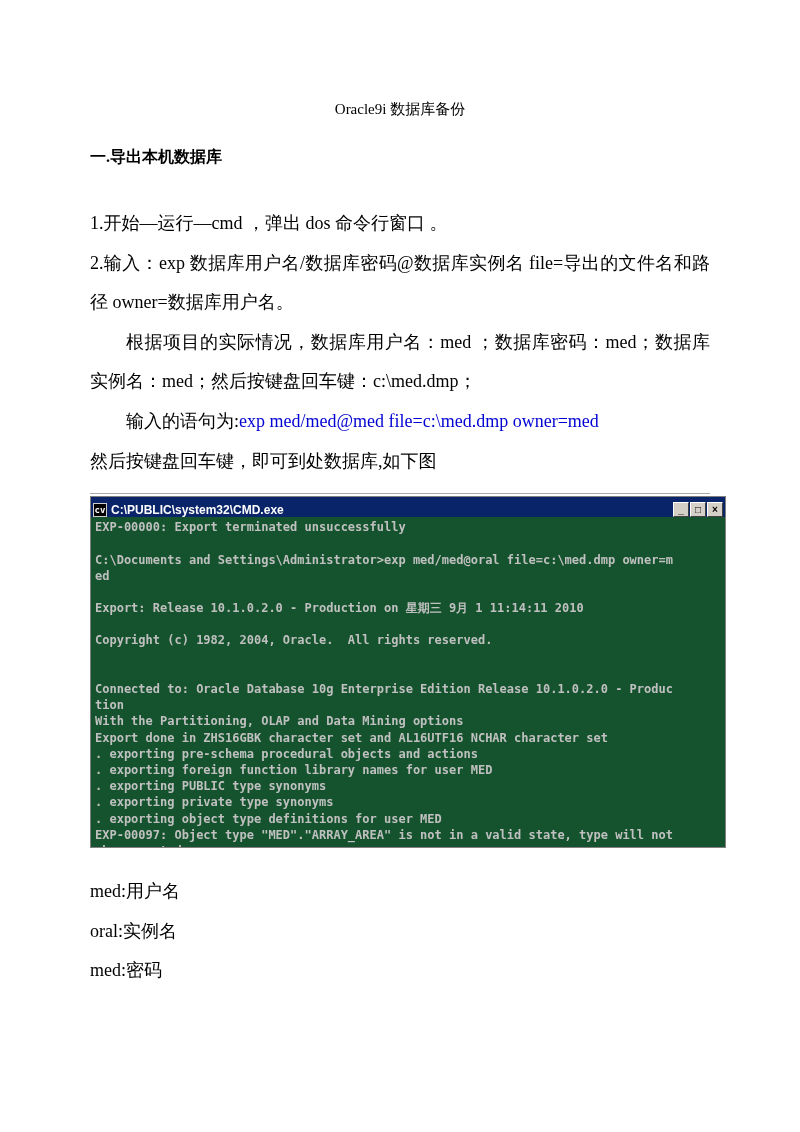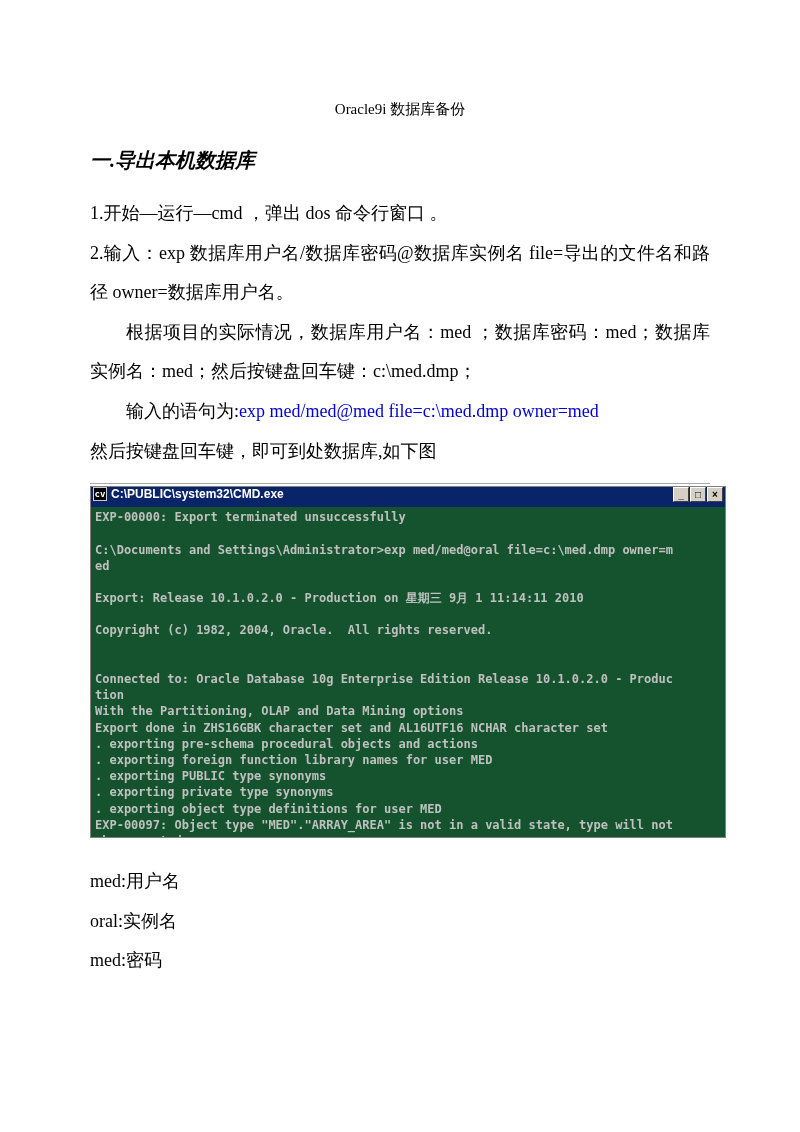--- a/index.html
+++ b/index.html
@@ -12,24 +12,23 @@
       padding: 100px 90px 40px 90px;
     }
     .title {
       text-align: center;
       font-size: 15px;
       font-weight: normal;
       font-family: "SimSun", "宋体", serif;
       margin-bottom: 28px;
     }
     .section-heading {
-      font-size: 20px;
+      font-size: 16px;
       font-weight: bold;
-      margin-bottom: 20px;
-      font-style: italic;
+      margin-bottom: 36px;
     }
     .body-text {
       font-size: 18px;
       line-height: 2.2;
       text-align: justify;
     }
     .indent { text-indent: 2em; }
     .cmd-blue { color: #0000d4; margin-top: 8px; }
     .terminal-wrap {
       margin: 12px 0 24px 0;
@@ -39,21 +38,21 @@
     .terminal-window {
       width: 636px;
       border: 1px solid #808080;
       font-family: "Fixedsys", "Lucida Console", monospace;
     }
     .titlebar {
       height: 20px;
       background: linear-gradient(to bottom, #0a246a 0%, #3a6ea5 50%, #0a246a 100%);
       background: #0a246a;
       display: flex;
-      align-items: flex-start;
+      align-items: flex-end;
       padding: 0 2px;
       color: #fff;
       font-size: 12px;
       font-weight: bold;
     }
     .titlebar-icon {
       width: 14px; height: 14px;
       background: #000;
       border: 1px solid #ccc;
       margin-right: 4px;

